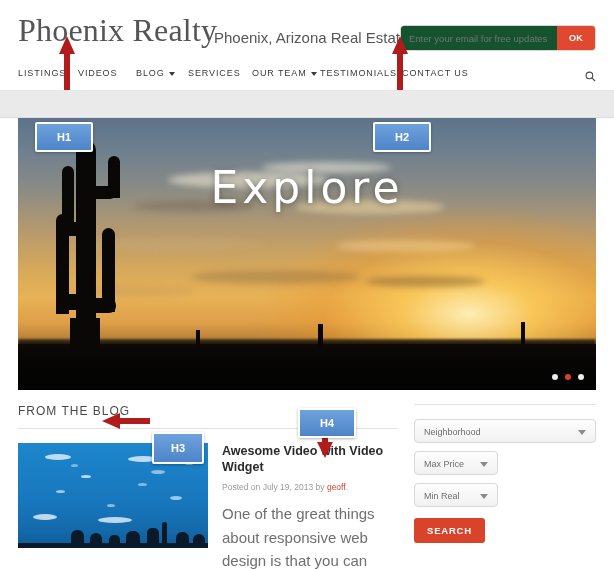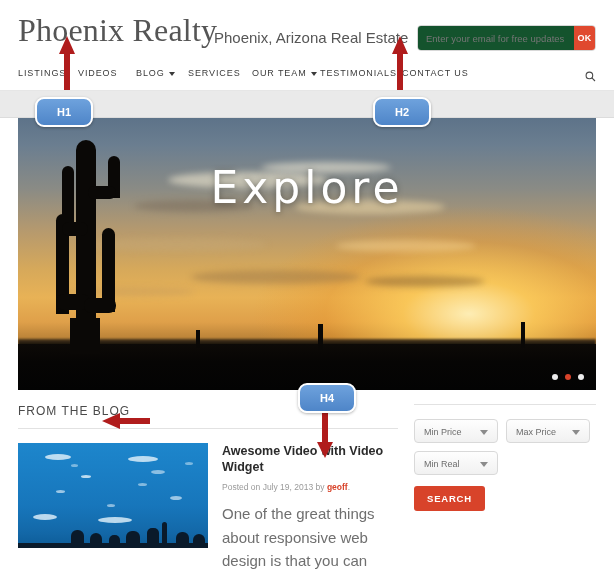--- a/index.html
+++ b/index.html
@@ -30,21 +30,21 @@
     background:#fff;height:24px;
   }
   .signup input{
     border:0;outline:0;width:140px;height:24px;
     font-size:9.5px;color:#b4b4b4;padding:0 8px;
     font-family:"Liberation Sans", sans-serif;background:#14532d;
   }
   .signup .ok{
     background:#e0492f;color:#fff;font-size:9px;font-weight:bold;
     display:flex;align-items:center;justify-content:center;
-    width:21px;letter-spacing:0.3px;cursor:pointer;
+    width:38px;letter-spacing:0.3px;cursor:pointer;
   }
 
   
   .nav{
     position:relative;height:30px;background:#fff;
     border-bottom:1px solid #e6e6e6;
   }
   .nav-inner{position:relative;height:30px;}
   .nav-item{
     position:absolute;top:8px;
@@ -129,21 +129,21 @@
     background:linear-gradient(to bottom,#1d86cc 0%,#1a7ec4 30%,#1776bb 60%,#1368a8 85%,#0d5b96 100%);
   }
   .fish{position:absolute;background:rgba(225,240,250,0.82);border-radius:50%;}
   .silh{position:absolute;bottom:0;background:#0a1a2a;}
   .post-body{flex:1;padding-top:1px;}
   .post-title{
     font-size:12.5px;color:#2b2b2b;font-weight:bold;line-height:1.25;
     font-family:"Liberation Sans", sans-serif;cursor:pointer;
   }
   .post-meta{font-size:8.5px;color:#9a9a9a;margin-top:7px;}
-  .post-meta a{color:#d8432a;text-decoration:none;font-weight:bold;}
+  .post-meta a{color:#d8432a;text-decoration:none;}
   .post-excerpt{font-size:15px;color:#6f6f6f;line-height:1.55;margin-top:10px;}
   .read-more{font-size:8.5px;color:#d8432a;margin-top:7px;display:inline-block;cursor:pointer;}
 
   
   .qs-rule{height:1px;background:#e2e2e2;margin-bottom:14px;}
   .sel{
     position:relative;display:block;width:100%;
     height:24px;border:1px solid #d9d9d9;border-radius:4px;
     background:linear-gradient(to bottom,#fefefe,#f1f1f1);
     font-size:9px;color:#6d6d6d;line-height:24px;padding-left:9px;
@@ -161,26 +161,27 @@
     margin-top:3px;background:#d8432a;color:#fff;border:0;border-radius:3px;
     font-size:9.5px;font-weight:bold;letter-spacing:0.8px;
     padding:7px 13px;cursor:pointer;font-family:"Liberation Sans", sans-serif;
     text-transform:uppercase;
   }
 
   
   .badge{
     position:absolute;
     background:linear-gradient(to bottom,#6ea2dd,#4e85c8);
-    border:2px solid #ffffff;border-radius:9px;
+    border:2px solid #ffffff;border-radius:2px;
     color:#ffffff;font-size:11px;font-weight:bold;
     display:flex;align-items:center;justify-content:center;
     box-shadow:0 1px 3px rgba(0,0,0,0.3);
     font-family:"Liberation Sans", sans-serif;
     z-index:40;
+    margin-top:25px;
   }
   .arrow{position:absolute;z-index:39;}
   .arrow svg{display:block;}
 </style>
 </head>
 <body>
 
 <div class="page">
 
   <div class="header">
@@ -291,22 +292,22 @@
           <div class="post-meta"><span>Posted on July 19, 2013 by </span><a href="#">geoff</a><span>.</span></div>
           <div class="post-excerpt">One of the great things about responsive web design is that you can incorporate video and make it easy for your...</div>
           <div class="read-more">Read More</div>
         </div>
       </div>
     </div>
 
     <div class="col-right">
       <div class="qs-rule"></div>
 
+      <div class="sel"><span>Neighborhood</span><span class="dn"></span></div>
       <div class="sel-row">
-        <div class="sel"><span>Min Price</span><span class="dn"></span></div>
         <div class="sel"><span>Max Price</span><span class="dn"></span></div>
       </div>
       <div class="sel-row">
         <div class="sel"><span>Min Real</span><span class="dn"></span></div>
       </div>
       <button class="search-btn">Search</button>
     </div>
   </div>
 
   <div class="arrow" style="left:57px;top:34px;">
@@ -321,20 +322,21 @@
         <path d="M10 2 L18 20 L13 20 L13 56 L7 56 L7 20 L2 20 Z" fill="#b01c1c"></path>
       </svg>
   </div>
   <div class="badge" style="left:373px;top:97px;width:54px;height:26px;">H2</div>
 
   <div class="arrow" style="left:100px;top:412px;">
     <svg width="52" height="18" viewBox="0 0 52 18">
         <path d="M2 9 L20 1 L20 6 L50 6 L50 12 L20 12 L20 17 Z" fill="#b01c1c"></path>
       </svg>
   </div>
+  <div class="badge" style="left:152px;top:407px;width:48px;height:28px;">H3</div>
 
   <div class="badge" style="left:298px;top:383px;width:54px;height:26px;">H4</div>
   <div class="arrow" style="left:315px;top:412px;">
     <svg width="20" height="48" viewBox="0 0 20 48">
         <path d="M7 1 L13 1 L13 30 L18 30 L10 46 L2 30 L7 30 Z" fill="#b01c1c"></path>
       </svg>
   </div>
 
 </div>
 

